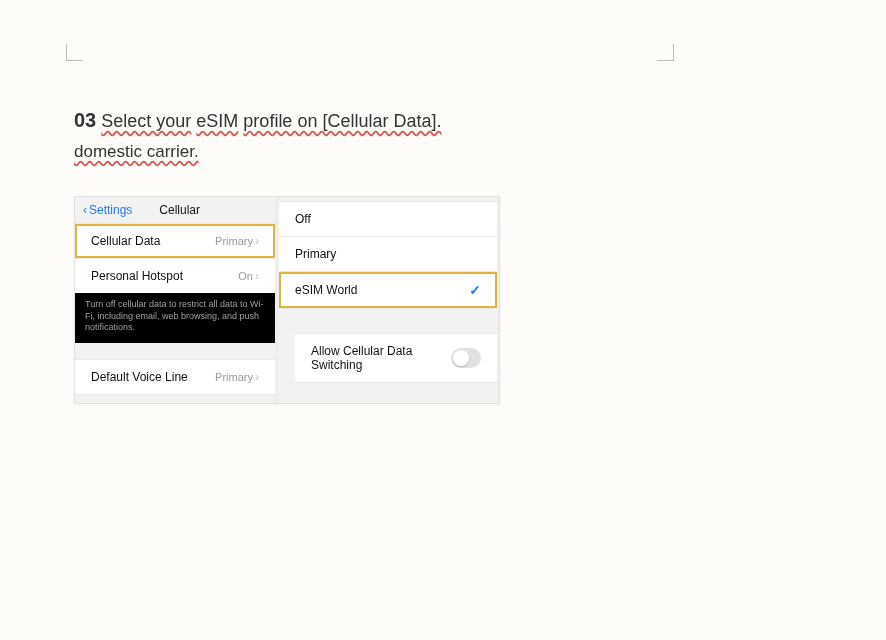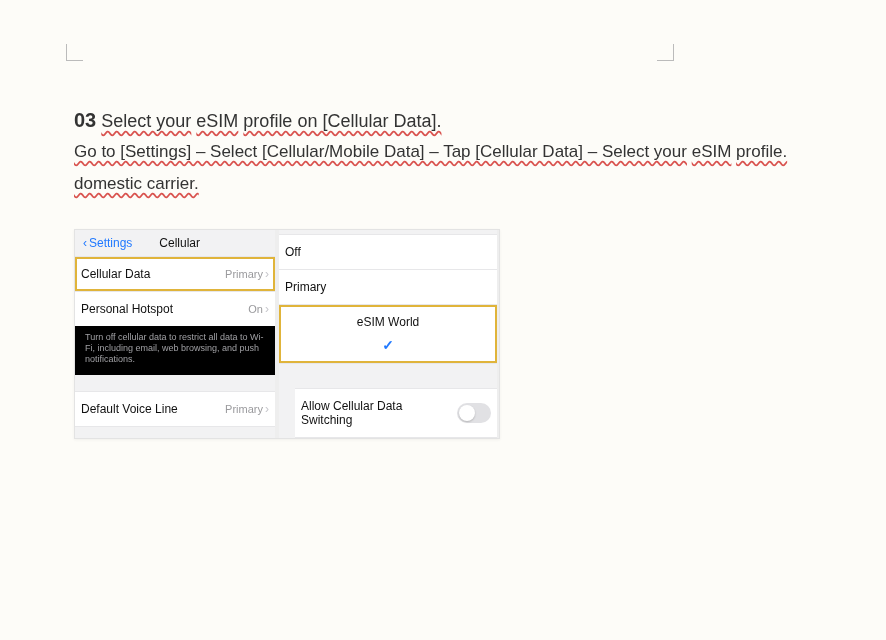--- a/index.html
+++ b/index.html
@@ -89,21 +89,21 @@
     flex: 1;
     text-align: center;
     font-weight: 400;
     color: #111;
     margin-left: -40px;
   }
 
   .row {
     background: #fff;
     border-top: 1px solid #e7e7e9;
-    padding: 10px 6px;
+    padding: 10px 16px;
     display: flex;
     align-items: center;
     justify-content: space-between;
     font-size: 12px;
     color: #111;
   }
   .row:last-child { border-bottom: 1px solid #e7e7e9; }
   .row .sub {
     color: #9a9a9d;
     font-size: 11px;
@@ -169,25 +169,20 @@
 
   <div class="doc">
 
     <div class="title-line">
       <span class="step-num">03</span>
       <span class="wave">Select your</span>
       <span class="wave">eSIM</span>
       <span class="wave">profile on [Cellular Data].</span>
     </div>
 
-    <div class="body-line">
-      <span class="wave">Go to [Settings] – Select [Cellular/Mobile Data] – Tap [Cellular Data] – Select your</span>
-      <span class="wave">eSIM</span>
-      <span class="wave">profile.</span>
-    </div>
 
     <div class="body-line">
       <span class="wave">domestic carrier.</span>
     </div>
 
     <div class="shots">
 
       <div class="pane paneA">
         <div class="nav">
           <div class="nav-back">
@@ -226,21 +221,21 @@
       </div>
 
       <div class="pane paneB">
         <div style="height:4px;"></div>
         <div class="row">
           <span>Off</span>
         </div>
         <div class="row">
           <span>Primary</span>
         </div>
-        <div class="row highlight" style="border-bottom:1px solid #e7e7e9;flex-direction:column;">
+        <div class="row highlight" style="border-bottom:1px solid #e7e7e9;">
           <span>eSIM World</span>
           <span class="checkmark">✓</span>
         </div>
 
         <div class="gap" style="height:24px;"></div>
 
         <div class="row" style="border-bottom:1px solid #e7e7e9;margin-left:16px;">
           <span>Allow Cellular Data Switching</span>
           <span class="toggle"></span>
         </div>

